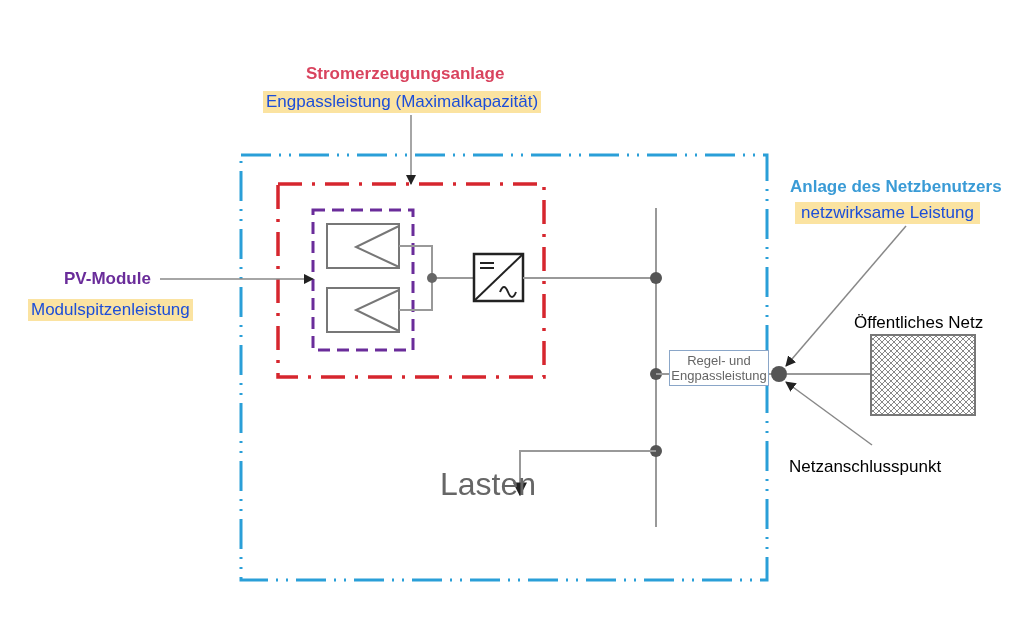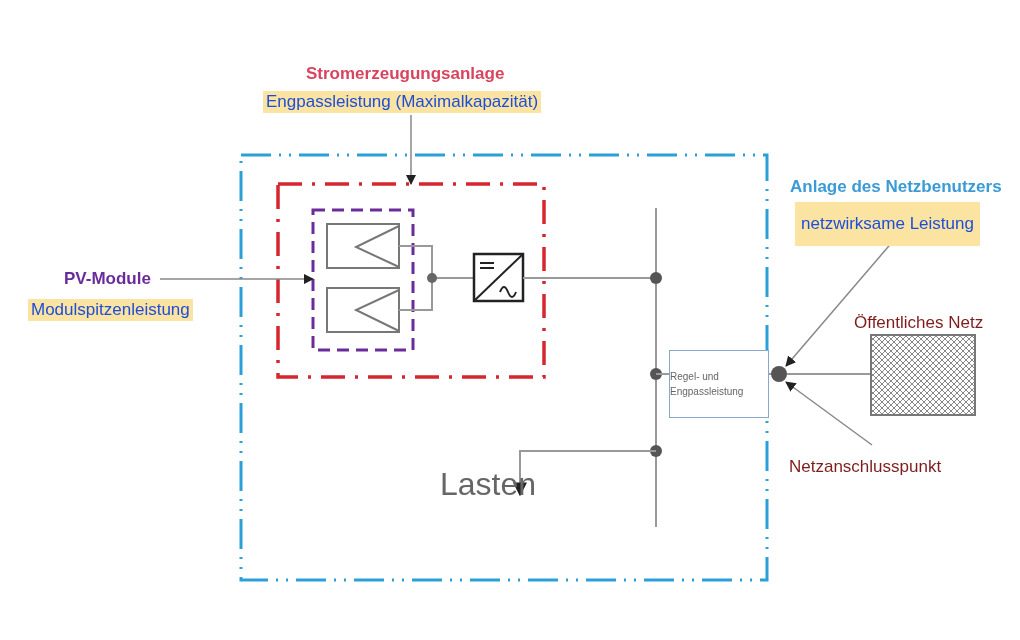--- a/index.html
+++ b/index.html
@@ -4,24 +4,24 @@
 <style>
   html, body { margin: 0; padding: 0; background: #ffffff; }
   body { width: 1020px; height: 640px; position: relative; overflow: hidden;
          font-family: "Liberation Sans", sans-serif; }
   svg { position: absolute; left: 0; top: 0; }
   .lbl { position: absolute; white-space: nowrap; font-family: "Liberation Sans", sans-serif; }
   .title-red { color: #d9435e; font-weight: bold; font-size: 17px; }
   .title-purple { color: #6a2c9a; font-weight: bold; font-size: 17px; }
   .title-blue { color: #3a9bd6; font-weight: bold; font-size: 17px; }
   .hl { background: #fbe3a1; color: #1d4ed8; font-size: 17px; padding: 1px 3px; }
-  .gray-lbl { color: #7f1d1d; font-size: 17px; text-align: right; }
+  .gray-lbl { color: #000000; font-size: 17px; text-align: right; }
   .big-lbl { color: #666; font-size: 32px; }
   .ctrl { position: absolute; border: 1.5px solid #8aa6c8; background: #fff; color: #666;
-          font-size: 10px; text-align: left; line-height: 15px; padding: 18px 0; }
+          font-size: 13px; text-align: center; line-height: 15px; padding: 2px 0; }
 </style>
 </head>
 <body>
 
 <svg width="1020" height="640" viewBox="0 0 1020 640">
   <defs>
     <pattern id="hatch" width="6" height="6" patternUnits="userSpaceOnUse">
       <rect width="6" height="6" fill="#fff"></rect>
       <path d="M0,0 L6,6 M6,0 L0,6" stroke="#888" stroke-width="1"></path>
     </pattern>
@@ -85,21 +85,21 @@
   <line x1="872" y1="445" x2="786" y2="382" stroke="#888" stroke-width="1.5" marker-end="url(#arrow)"></line>
 </svg>
 
 <div class="lbl title-red" style="left:306px; top:64px;">Stromerzeugungsanlage</div>
 <div class="lbl hl" style="left:263px; top:91px;">Engpassleistung (Maximalkapazität)</div>
 
 <div class="lbl title-purple" style="left:64px; top:269px;">PV-Module</div>
 <div class="lbl hl" style="left:28px; top:299px;">Modulspitzenleistung</div>
 
 <div class="lbl title-blue" style="left:790px; top:177px;">Anlage des Netzbenutzers</div>
-<div class="lbl hl" style="left:795px; top:202px; padding:12px 6px;">netzwirksame Leistung</div>
+<div class="lbl hl" style="left:795px; top:202px; padding:1px 6px;">netzwirksame Leistung</div>
 
 <div class="ctrl" style="left:669px; top:350px; width:98px;">
   <div>Regel- und</div>
   <div>Engpassleistung</div>
 </div>
 
 <div class="lbl gray-lbl" style="left:854px; top:313px;">Öffentliches Netz</div>
 <div class="lbl gray-lbl" style="left:789px; top:457px;">Netzanschlusspunkt</div>
 <div class="lbl big-lbl" style="left:440px; top:466px;">Lasten</div>
 

